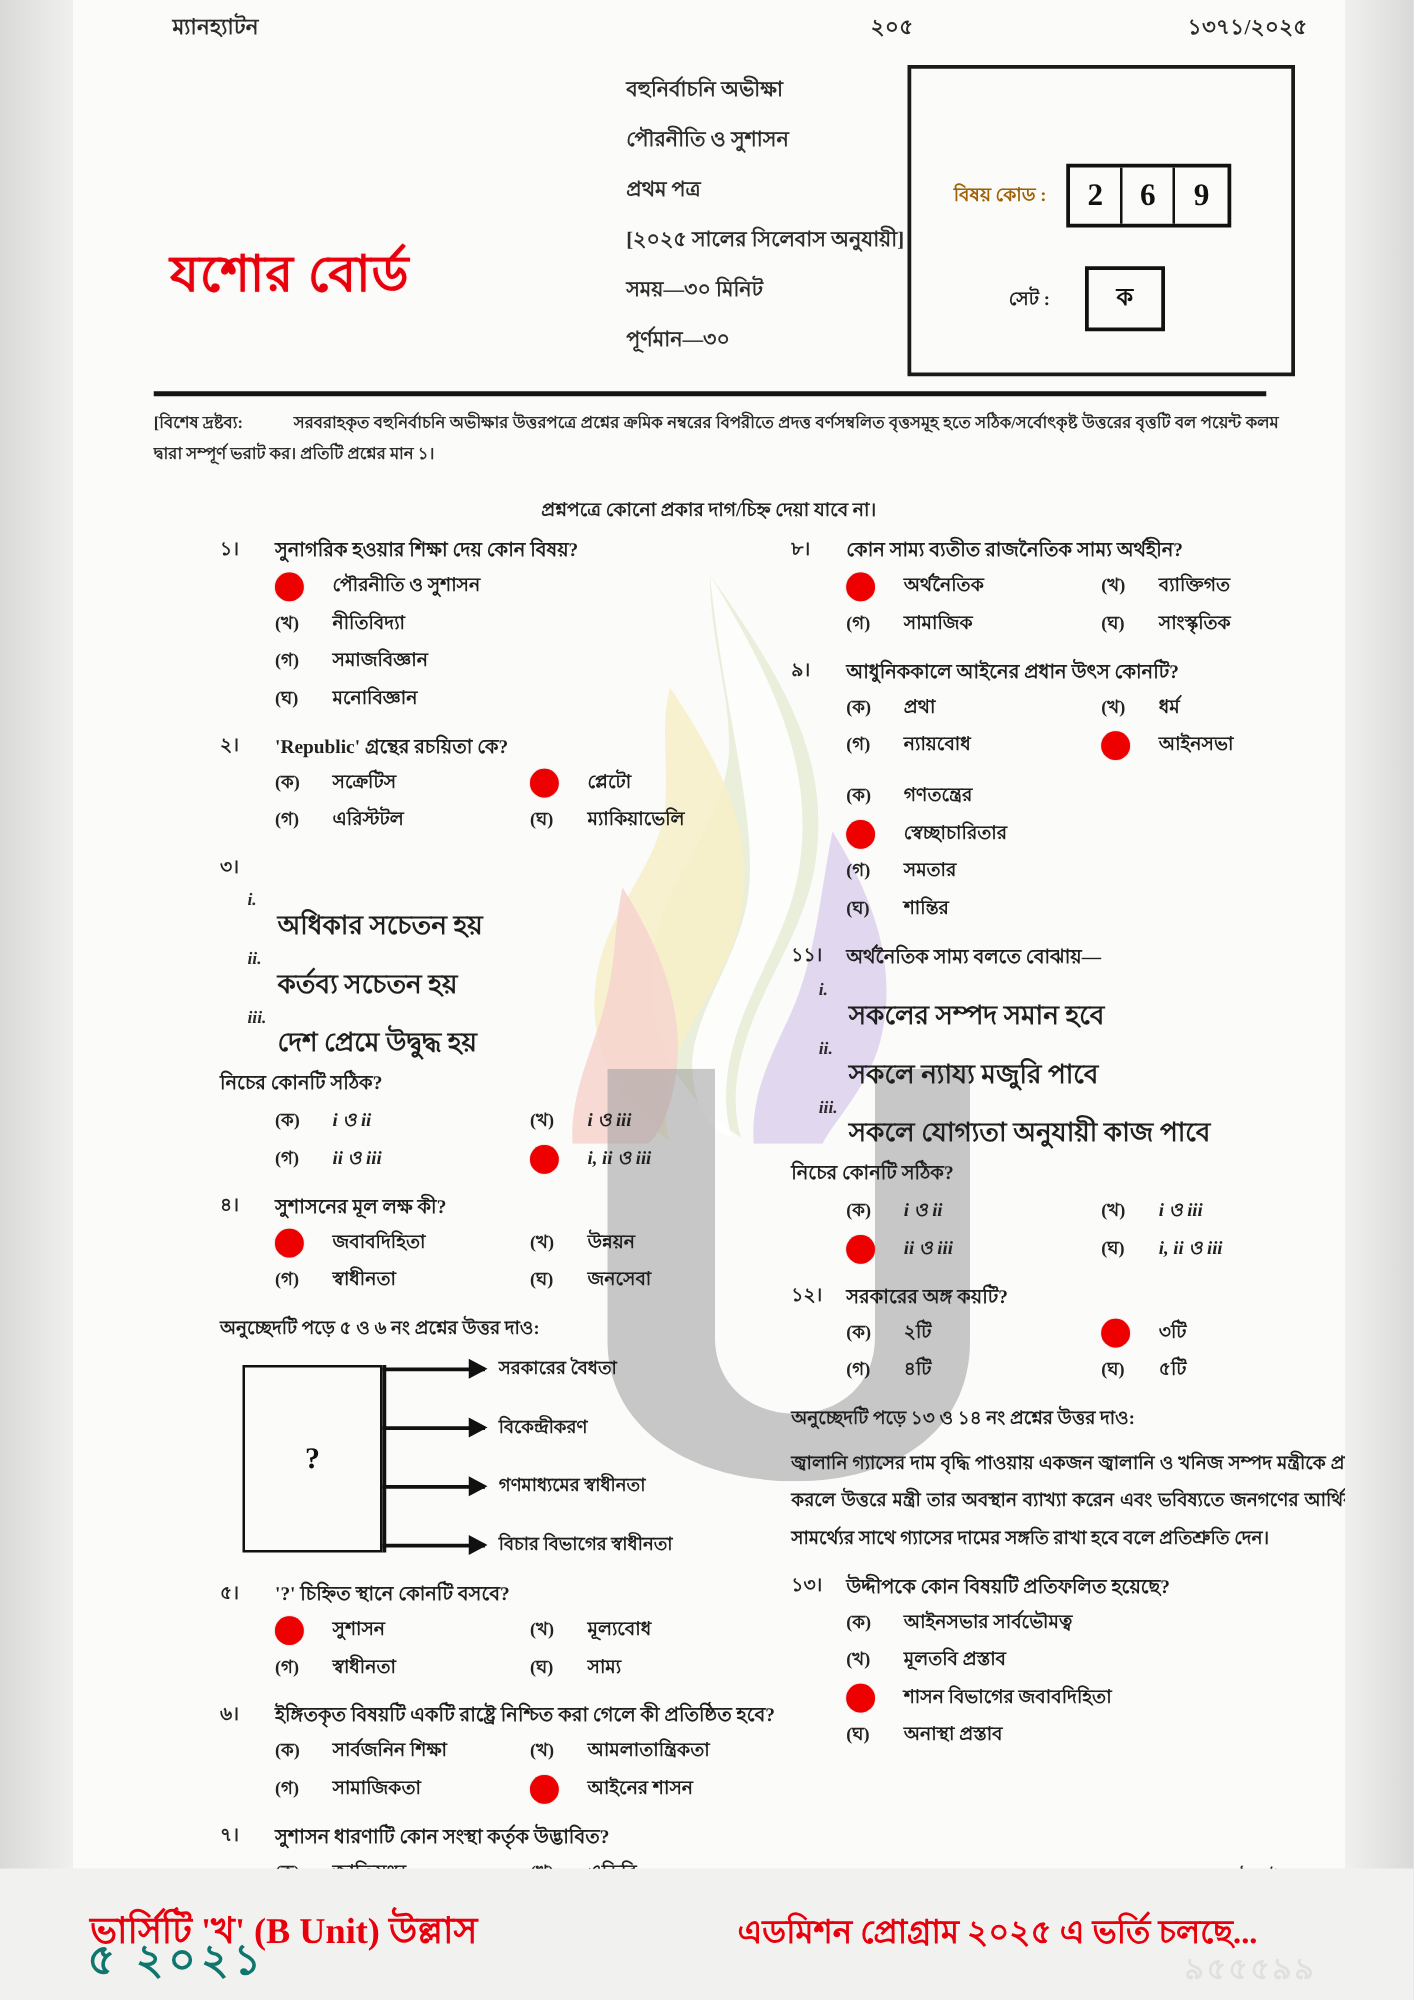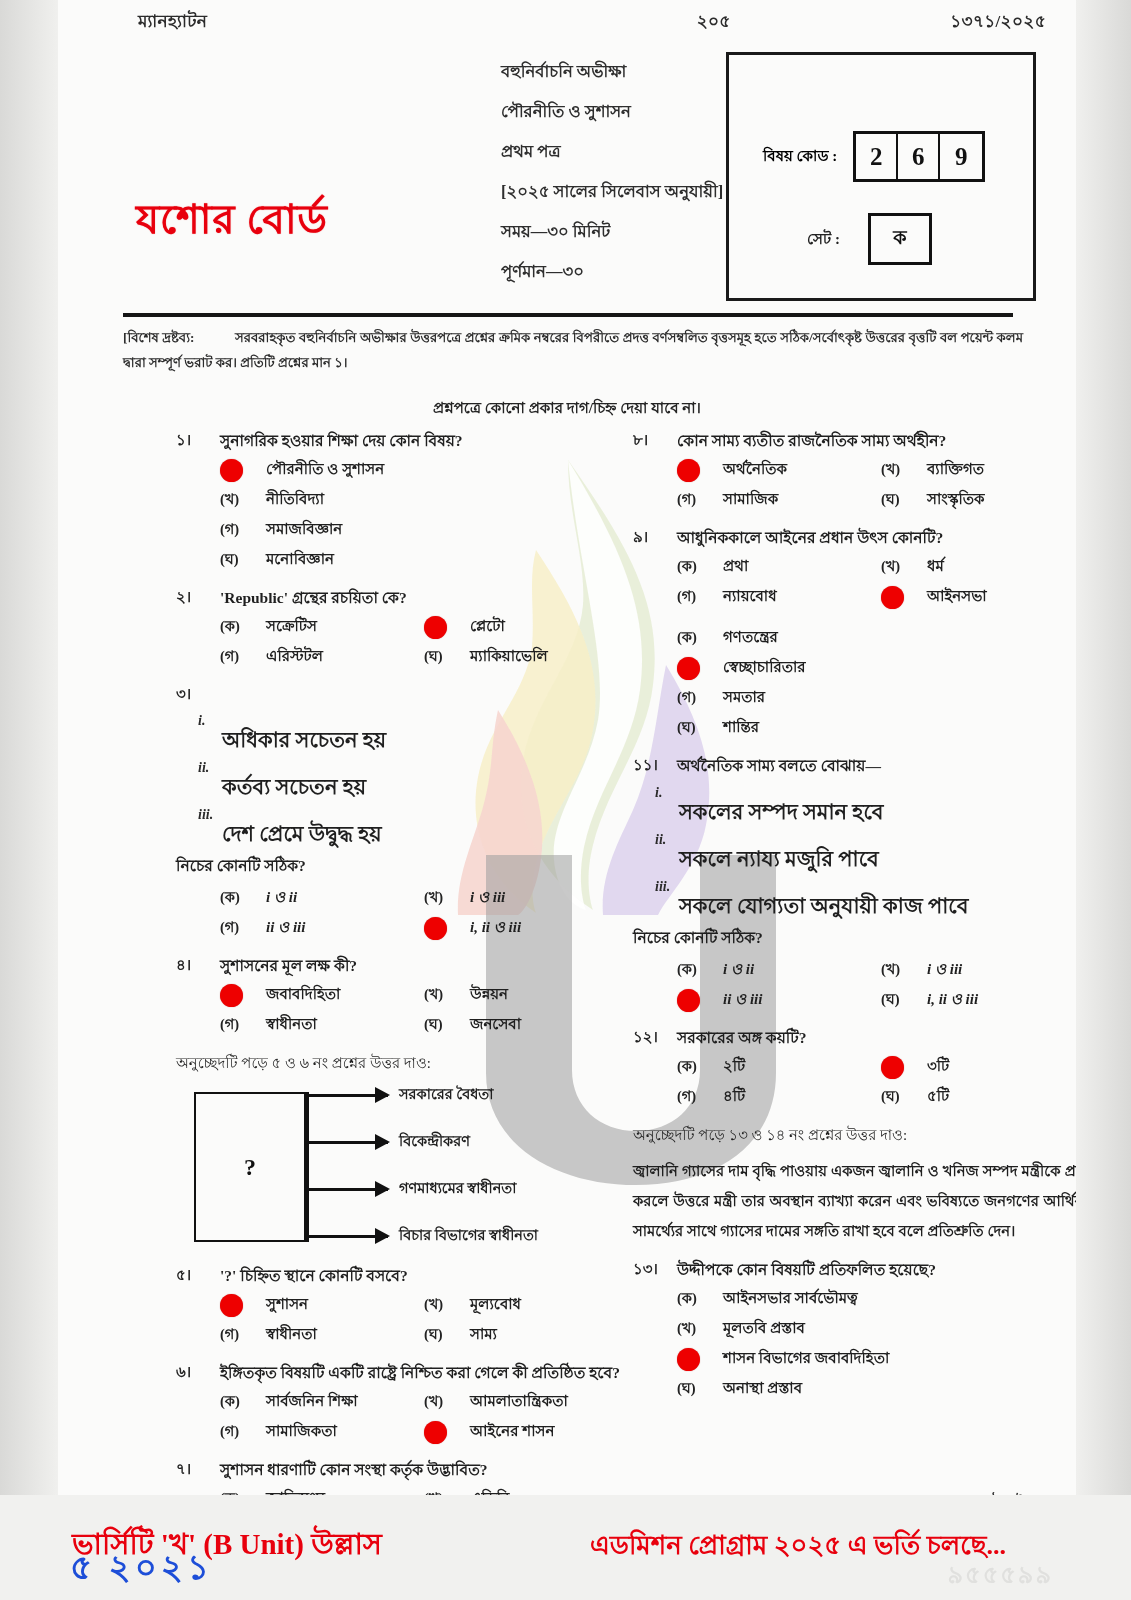--- a/index.html
+++ b/index.html
@@ -62,21 +62,21 @@
     position:absolute; left:443px; top:52px;
     font-size:16.5px; font-weight:bold; color:#2e2e2e; line-height:40px;
   }
   .meta div { white-space:nowrap; }
 
   .codebox {
     position:absolute; left:668px; top:52px; width:310px; height:249px;
     border:3px solid #1a1a1a; background:transparent;
   }
   .code-row { position:absolute; left:34px; top:76px; display:flex; align-items:center; }
-  .code-label { font-size:15px; font-weight:bold; color:#000000; margin-right:16px;}
+  .code-label { font-size:15px; font-weight:bold; color:#a16207; margin-right:16px;}
   .digits { display:flex; border:3px solid #111; }
   .digits span {
     width:42px; height:45px; display:flex; align-items:center; justify-content:center;
     font-family:"Liberation Serif", serif; font-size:25px; font-weight:bold; color:#111;
     border-right:2px solid #111;
   }
   .digits span:last-child { border-right:none; }
   .set-row { position:absolute; left:78px; top:158px; display:flex; align-items:center; }
   .set-label { font-size:15px; font-weight:bold; color:#222; margin-right:28px; }
   .set-box {
@@ -136,21 +136,21 @@
   .opt-key.filled { position:relative; }
   .dot {
     display:inline-block; width:23px; height:23px; border-radius:50%;
     background:#ee0000; vertical-align:middle;
     box-shadow:0 0 1px rgba(150,0,0,.6);
   }
   .opt-text { font-size:15px; font-weight:bold; color:#1f1f1f; }
   .opt-text.ital { font-style:italic; }
 
   
-  .stim { font-size:14.8px; font-weight:normal; color:#1f1f1f; margin:10px 0 8px 0; line-height:26px;}
+  .stim { font-size:14.8px; font-weight:bold; color:#1f1f1f; margin:10px 0 8px 0; line-height:26px;}
   .passage {
     font-size:14.8px; font-weight:bold; color:#1f1f1f; line-height:30px;
     text-align:justify; margin-bottom:8px;
   }
 
   .diagram { position:relative; height:168px; margin:4px 0 8px 18px; }
   .dbox {
     position:absolute; left:0; top:8px; width:112px; height:150px;
     border:2.5px solid #111; display:flex; align-items:center; justify-content:center;
     font-size:24px; font-weight:bold; color:#111;
@@ -171,21 +171,21 @@
     font-size:14px; font-weight:bold; color:#232323;margin-top:32px;
   }
 
   
   .banner {
     position:absolute; left:0; bottom:0; width:100%; height:105px;
     background:#f1f1ef;
   }
   .banner .ghost {
     position:absolute; left:70px; bottom:2px;
-    font-size:34px; font-weight:bold; color:#1d4ed8; letter-spacing:4px;
+    font-size:34px; font-weight:bold; color:#0f766e; letter-spacing:4px;
   }
   .banner .ghost2 {
     position:absolute; right:78px; bottom:4px;
     font-size:24px; font-weight:bold; color:#e0e0de; letter-spacing:2px;
   }
   .banner-left {
     position:absolute; left:72px; top:26px;
     font-size:29px; font-weight:bold; color:#e8000d;
   }
   .banner-right {

